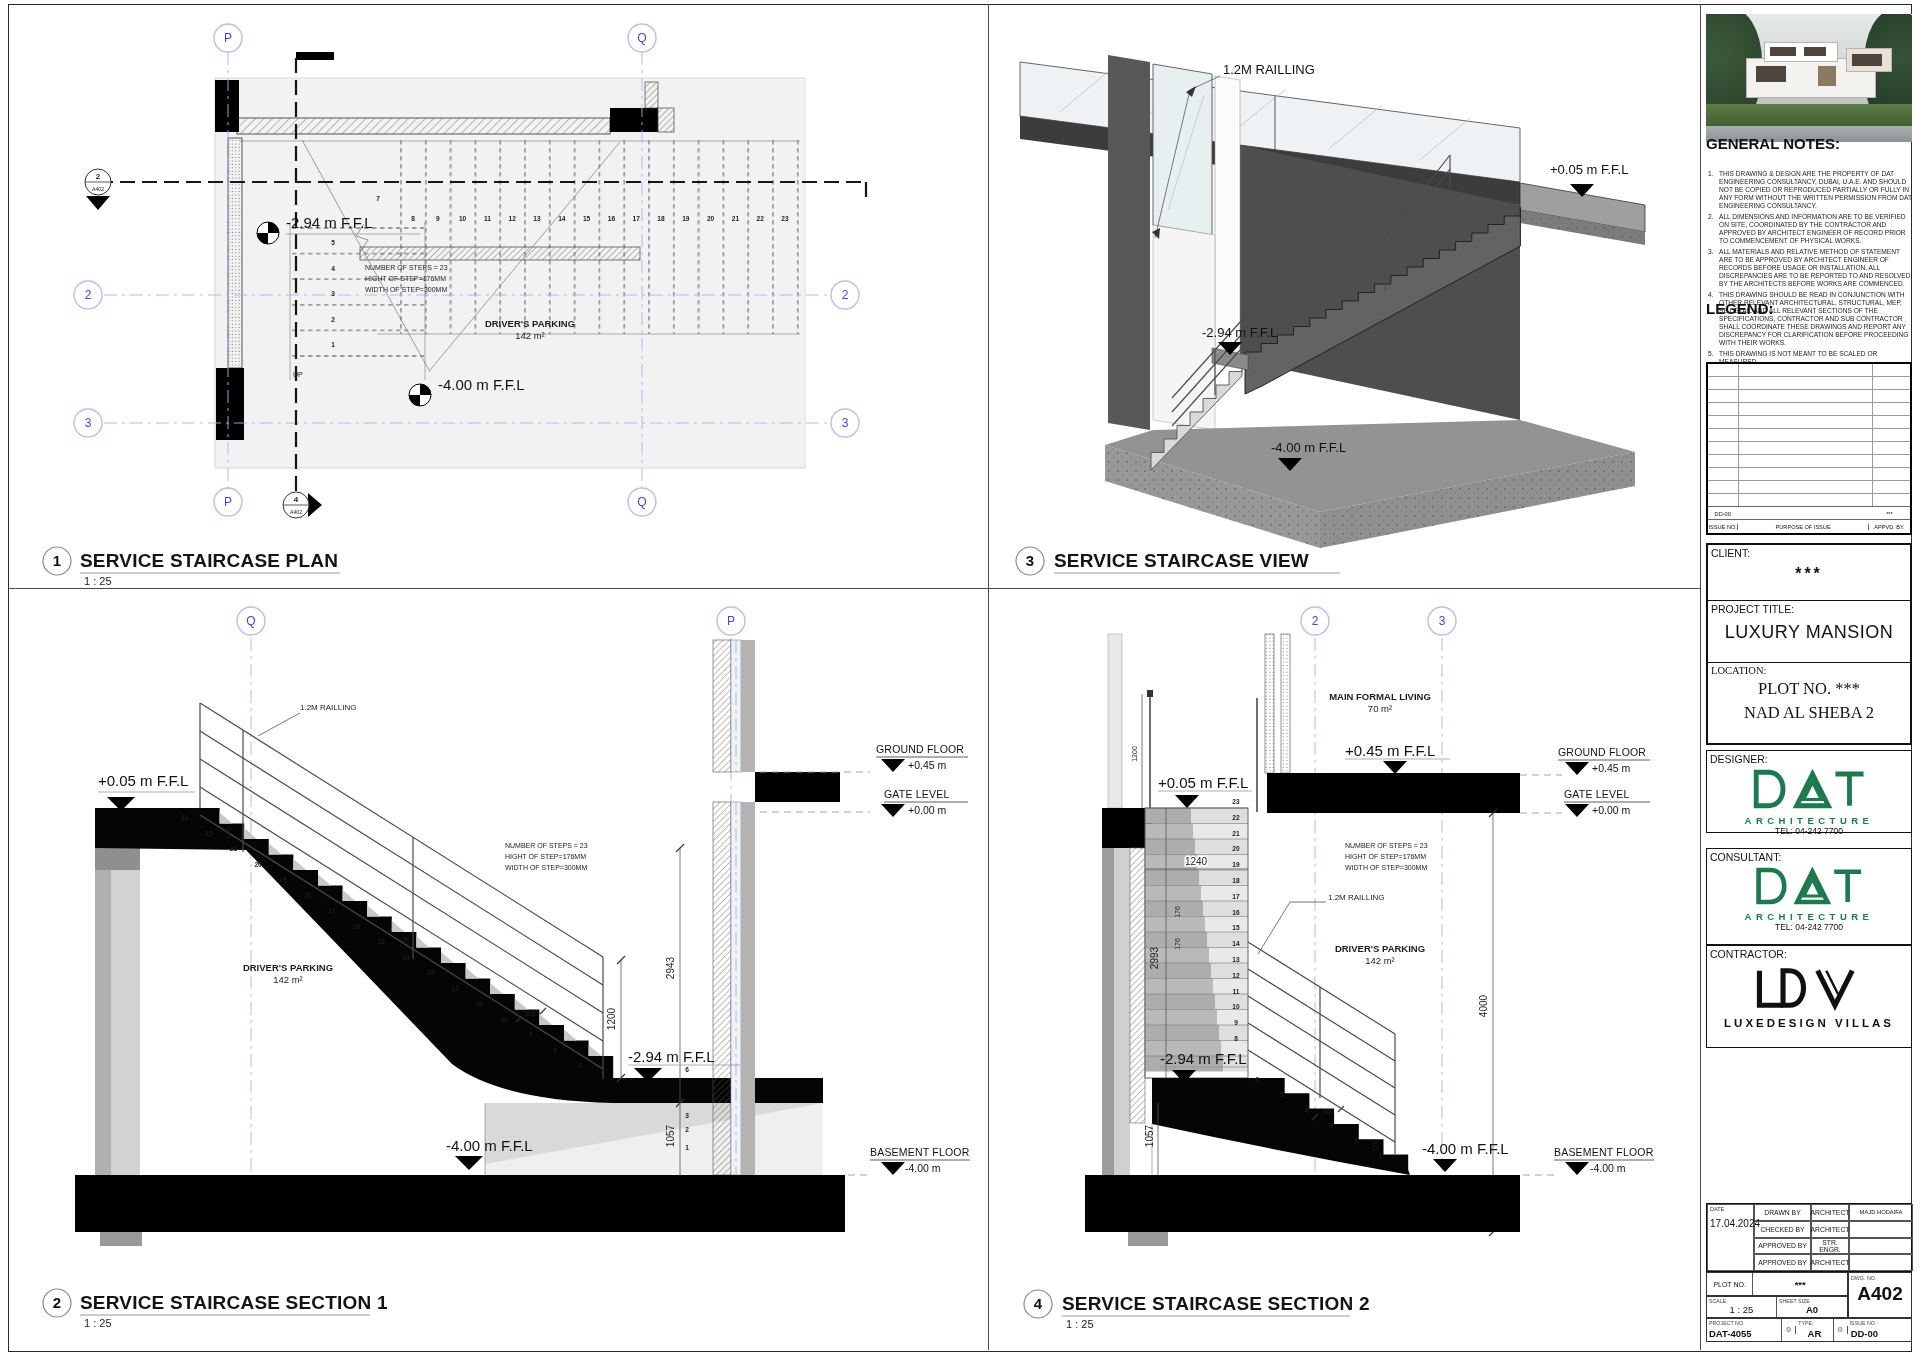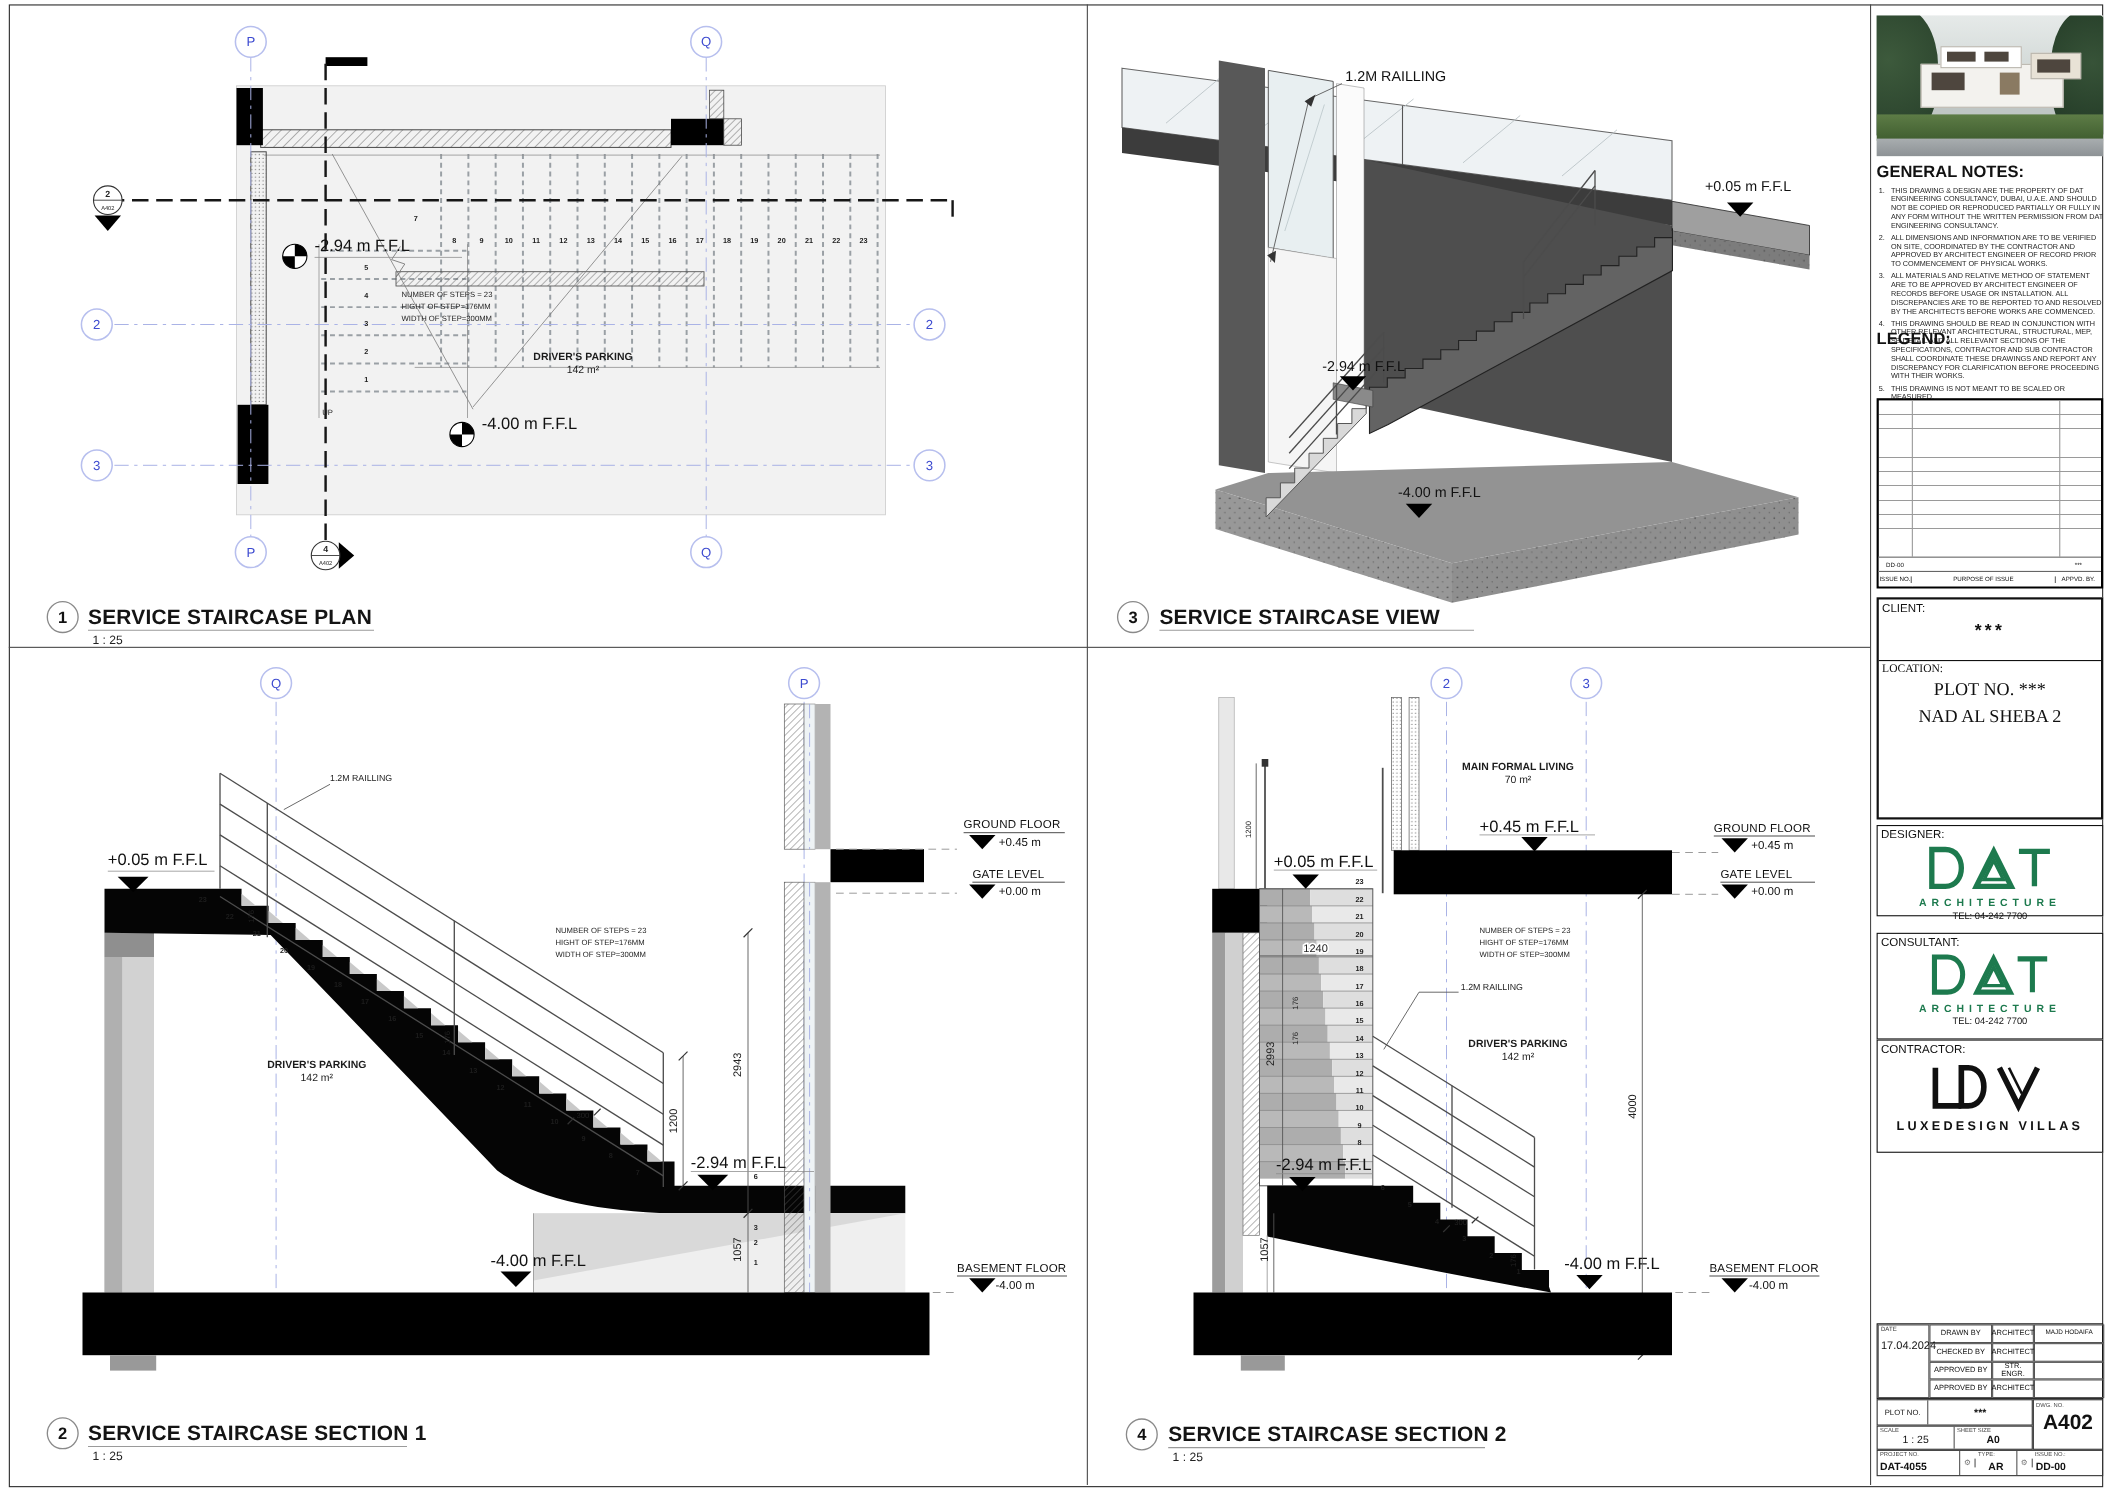--- a/index.html
+++ b/index.html
@@ -700,21 +700,21 @@
     <div class="hp-block" style="left:140px;top:34px;width:44px;height:22px;background:#e8e2d6;"></div>
     <div class="hp-win" style="left:64px;top:33px;width:26px;height:9px;"></div>
     <div class="hp-win" style="left:98px;top:33px;width:22px;height:9px;"></div>
     <div class="hp-win" style="left:50px;top:52px;width:30px;height:16px;"></div>
     <div class="hp-win" style="left:112px;top:52px;width:18px;height:20px;background:#8a7a62;"></div>
     <div class="hp-win" style="left:146px;top:40px;width:30px;height:12px;"></div>
     <div class="hp-grass"></div>
     <div class="hp-drive"></div>
   </div>
 
-  <div class="gn-title" style="top:148px;">GENERAL NOTES:</div>
+  <div class="gn-title" style="top:135px;">GENERAL NOTES:</div>
   <div class="gn-list" style="top:170px;" id="notes-list">
       <div class="gn-item">
         <span class="gn-num">1.</span>
         <span>THIS DRAWING &amp; DESIGN ARE THE PROPERTY OF DAT ENGINEERING CONSULTANCY, DUBAI, U.A.E. AND SHOULD NOT BE COPIED OR REPRODUCED PARTIALLY OR FULLY IN ANY FORM WITHOUT THE WRITTEN PERMISSION FROM DAT ENGINEERING CONSULTANCY.</span>
       </div>
       <div class="gn-item">
         <span class="gn-num">2.</span>
         <span>ALL DIMENSIONS AND INFORMATION ARE TO BE VERIFIED ON SITE, COORDINATED BY THE CONTRACTOR AND APPROVED BY ARCHITECT ENGINEER OF RECORD PRIOR TO COMMENCEMENT OF PHYSICAL WORKS.</span>
       </div>
       <div class="gn-item">
@@ -745,20 +745,24 @@
       <div class="iss-cell" style="width:134px;border-left:1px solid #666;border-right:1px solid #666;box-sizing:border-box;">PURPOSE OF ISSUE</div>
       <div class="iss-cell" style="width:42px;">APPVD. BY.</div>
     </div>
   </div>
 
   <div class="tb tb-box clientgrp">
     <div class="cg-sec" style="height:55px;">
       <div class="tb-label">CLIENT:</div>
       <div class="center big-ast" style="margin-top:6px;">***</div>
     </div>
+    <div class="cg-sec cg-div" style="height:62px;">
+      <div class="tb-label">PROJECT TITLE:</div>
+      <div class="center proj-title" style="margin-top:7px;">LUXURY MANSION</div>
+    </div>
     <div class="cg-sec cg-div" style="height:78px;font-family:Liberation Serif, serif;">
       <div class="tb-label">LOCATION:</div>
       <div class="center loc-line" style="margin-top:3px;">PLOT NO. ***</div>
       <div class="center loc-line" style="margin-top:4px;">NAD AL SHEBA 2</div>
     </div>
   </div>
 
   <div class="tb tb-box" style="top:750px;height:83px;">
     <div class="tb-label">DESIGNER:</div>
     <div class="center" style="margin-top:2px;">

